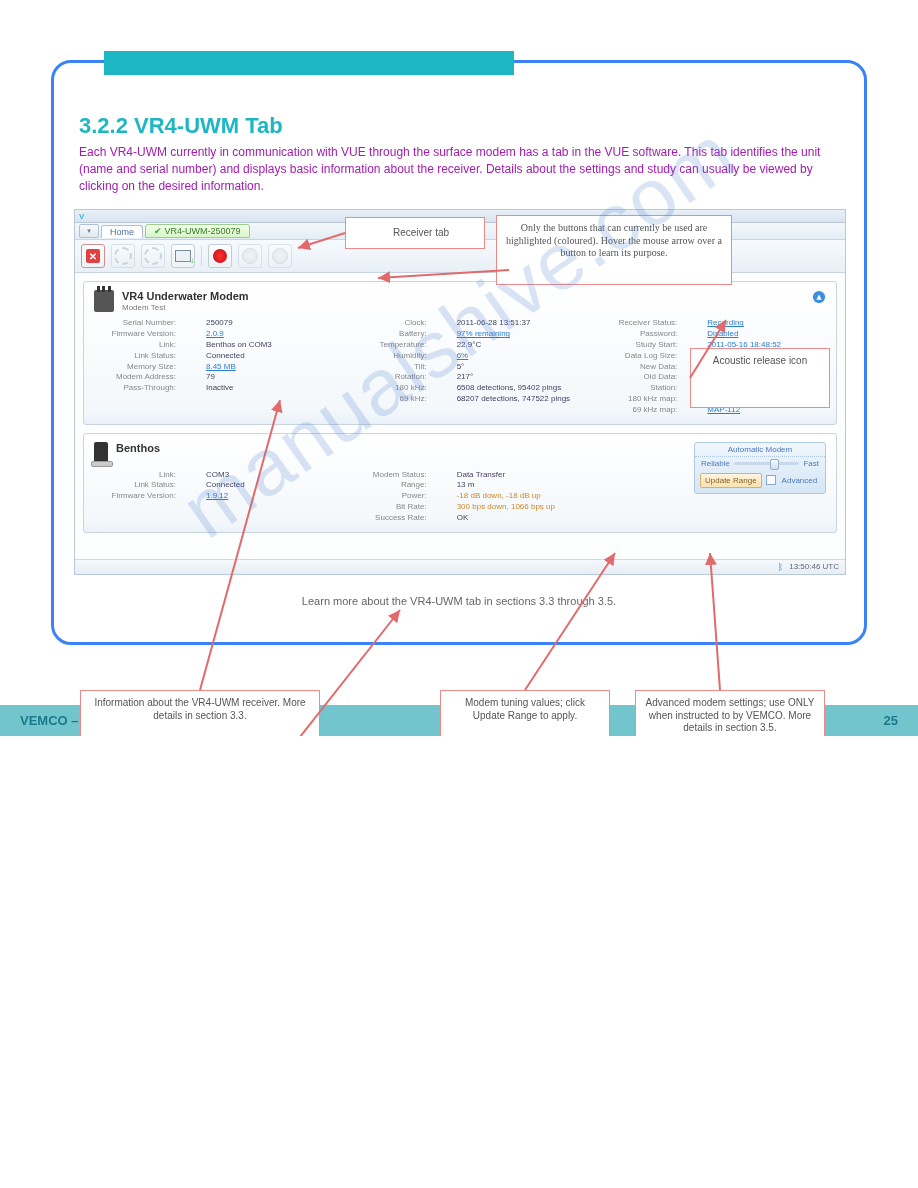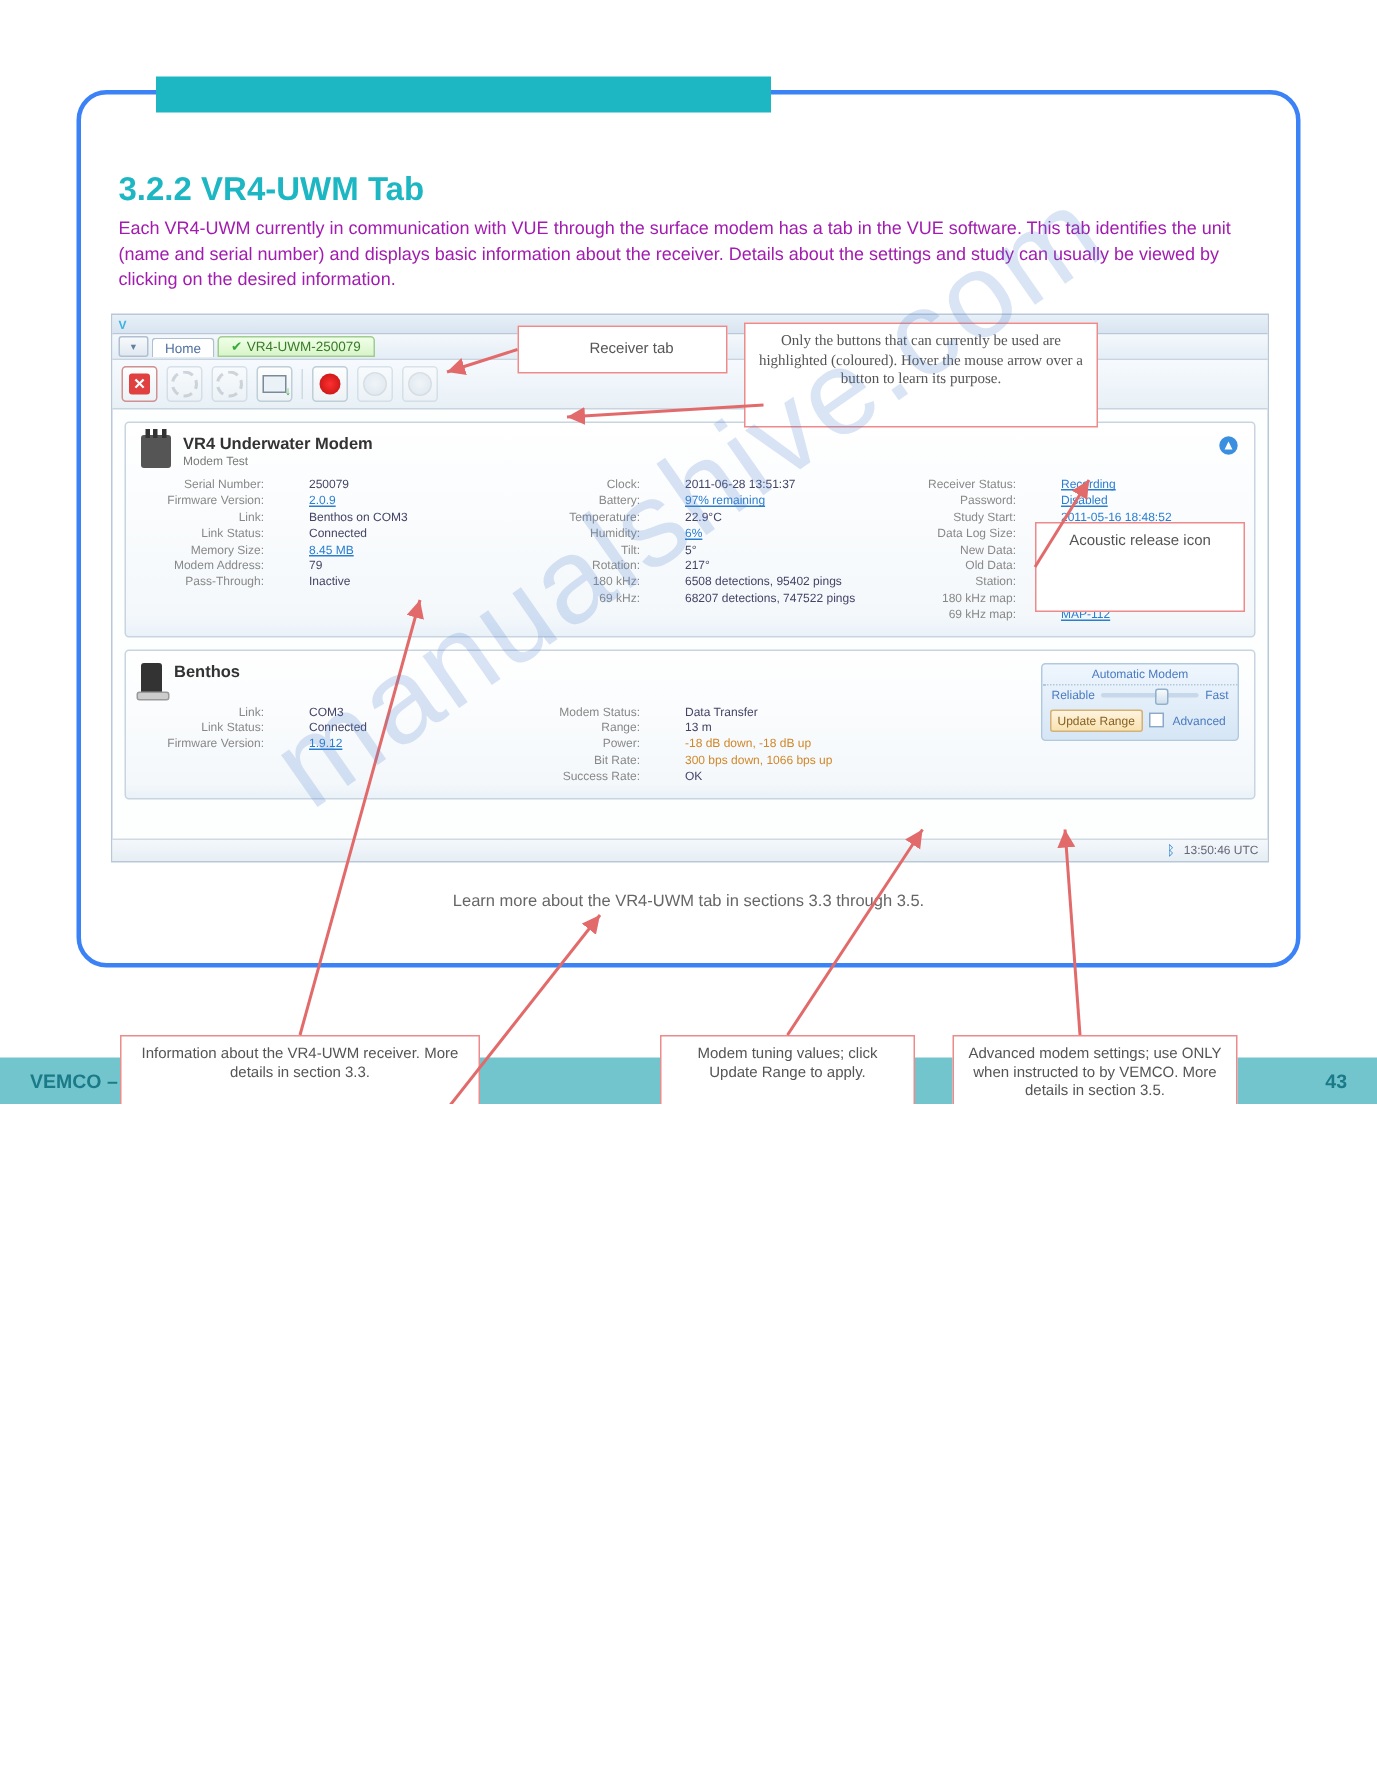--- a/index.html
+++ b/index.html
@@ -335,14 +335,14 @@
     <line x1="270" y1="775" x2="400" y2="610" stroke="#e26a6a" stroke-width="2" marker-end="url(#ah)"></line>
     <line x1="525" y1="690" x2="615" y2="553" stroke="#e26a6a" stroke-width="2" marker-end="url(#ah)"></line>
     <line x1="720" y1="690" x2="710" y2="553" stroke="#e26a6a" stroke-width="2" marker-end="url(#ah)"></line>
   </svg>
 
   <div class="watermark">manualshive.com</div>
 </div>
 
 <div class="footer">
   <span class="t">VEMCO – VR4-UWM Manual</span>
-  <span class="t">43</span>
+  <span class="t">25</span>
 </div>
 
 </body></html>

